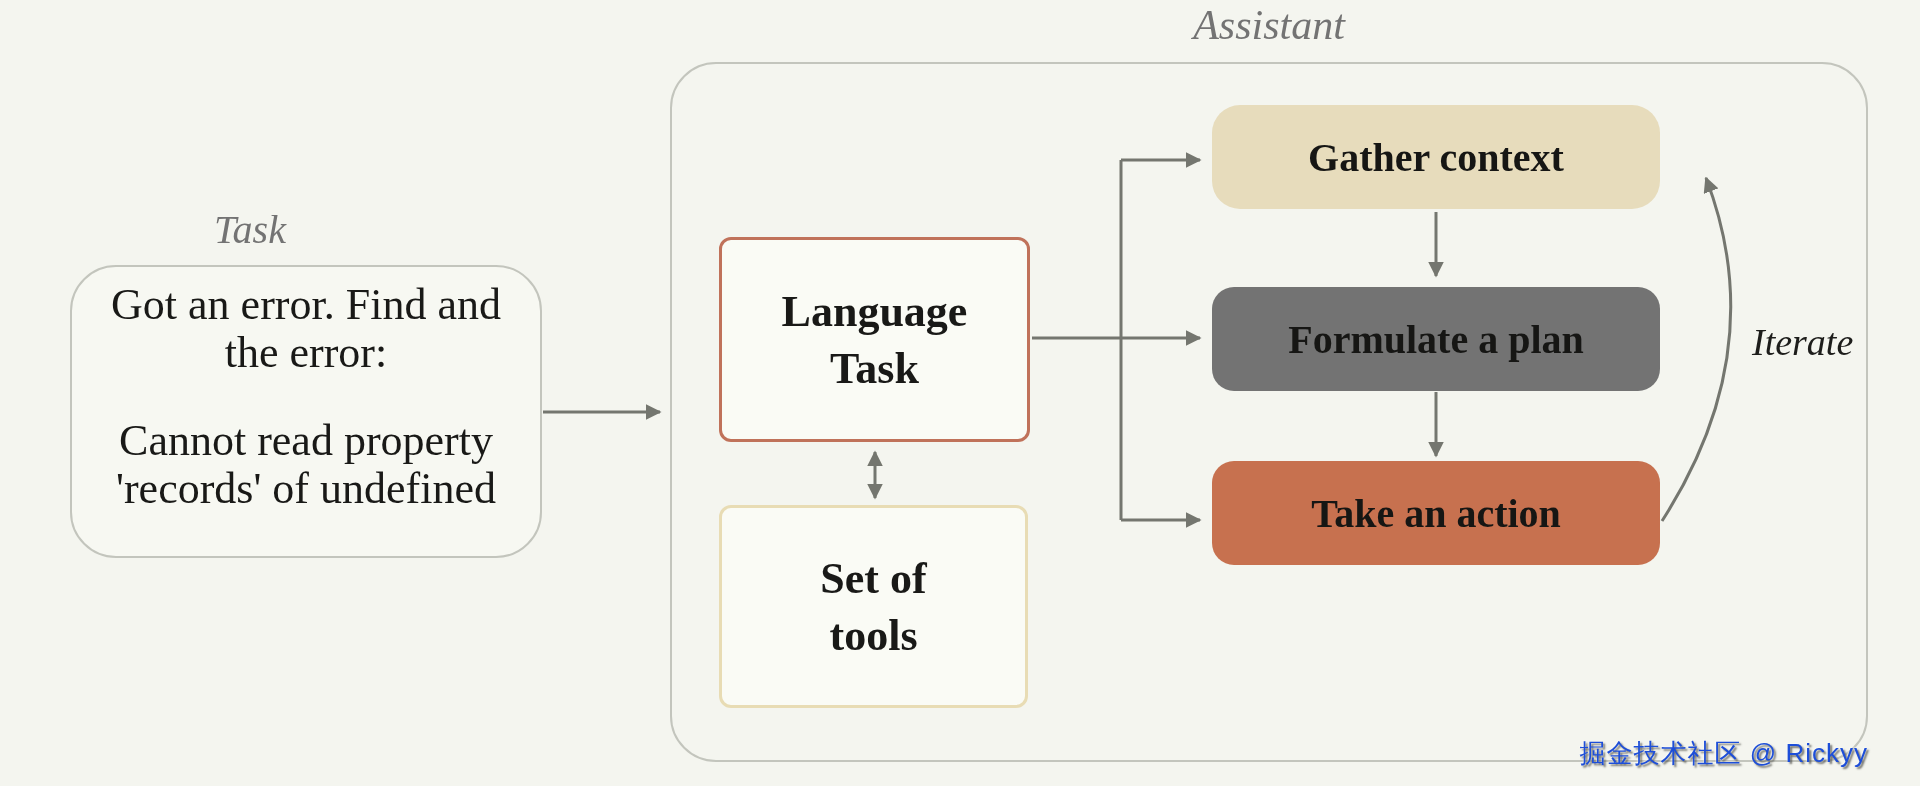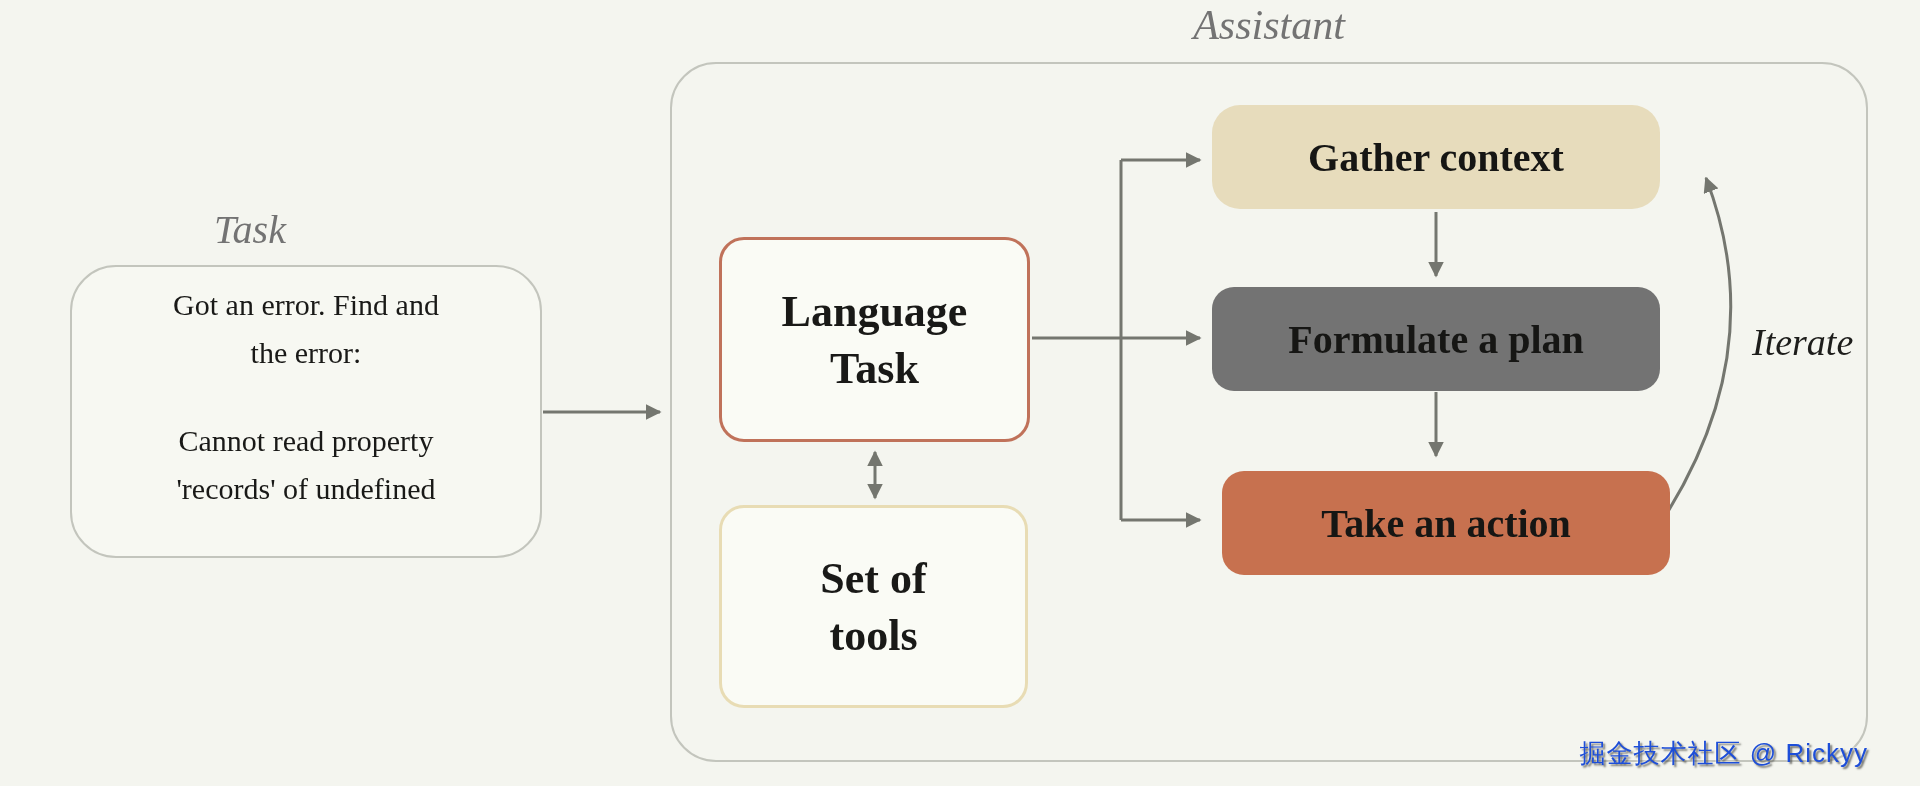--- a/index.html
+++ b/index.html
@@ -16,46 +16,46 @@
     font-style:italic;font-size:40px;line-height:1.1;color:#737373;
   }
   .task-title{left:70px;top:208px;width:360px;}
   .assistant-title{left:670px;top:2px;width:1198px;font-size:42px;}
 
   .task-box{
     position:absolute;left:70px;top:265px;width:472px;height:293px;
     box-sizing:border-box;border:2px solid #c3c5bd;border-radius:46px;
     background:#f7f8f2;text-align:center;padding-top:14px;
   }
-  .task-box .line{font-size:30px;line-height:48px;white-space:nowrap;}
+  .task-box .line{font-size:44px;line-height:48px;white-space:nowrap;}
   .task-error{margin-top:40px;}
 
   .assistant-box{
     position:absolute;left:670px;top:62px;width:1198px;height:700px;
     box-sizing:border-box;border:2px solid #c3c5bd;border-radius:46px;
     background:transparent;
   }
 
   .node{
-    position:absolute;box-sizing:border-box;border-radius:25px;
+    position:absolute;box-sizing:border-box;border-radius:12px;
     background:#fafbf5;display:flex;flex-direction:column;
     align-items:center;justify-content:center;
     font-weight:bold;font-size:44px;line-height:57px;text-align:center;
   }
   .lm-box{left:719px;top:237px;width:311px;height:205px;border:3.5px solid #c0725a;}
   .tools-box{left:719px;top:505px;width:309px;height:203px;border:3.5px solid #e8dcb4;}
 
   .step{
     position:absolute;left:1212px;width:448px;height:104px;
     border-radius:22px;display:flex;align-items:center;justify-content:center;
     font-weight:bold;font-size:40px;color:#161614;
   }
   .step-0{top:105px;border-radius:28px;}
   .step-1{top:287px;}
-  .step-2{top:471px;margin-left:10px;}
+  .step-2{top:461px;}
 
   .iterate-label{
     position:absolute;left:1752px;top:320px;width:140px;
     font-style:italic;font-size:38px;color:#1d1d1b;
   }
 
   .watermark{
     position:absolute;top:736px;right:52px;
     font-family:"Liberation Sans","DejaVu Sans",sans-serif;
     font-size:26px;color:#1d4ed8;letter-spacing:1px;

